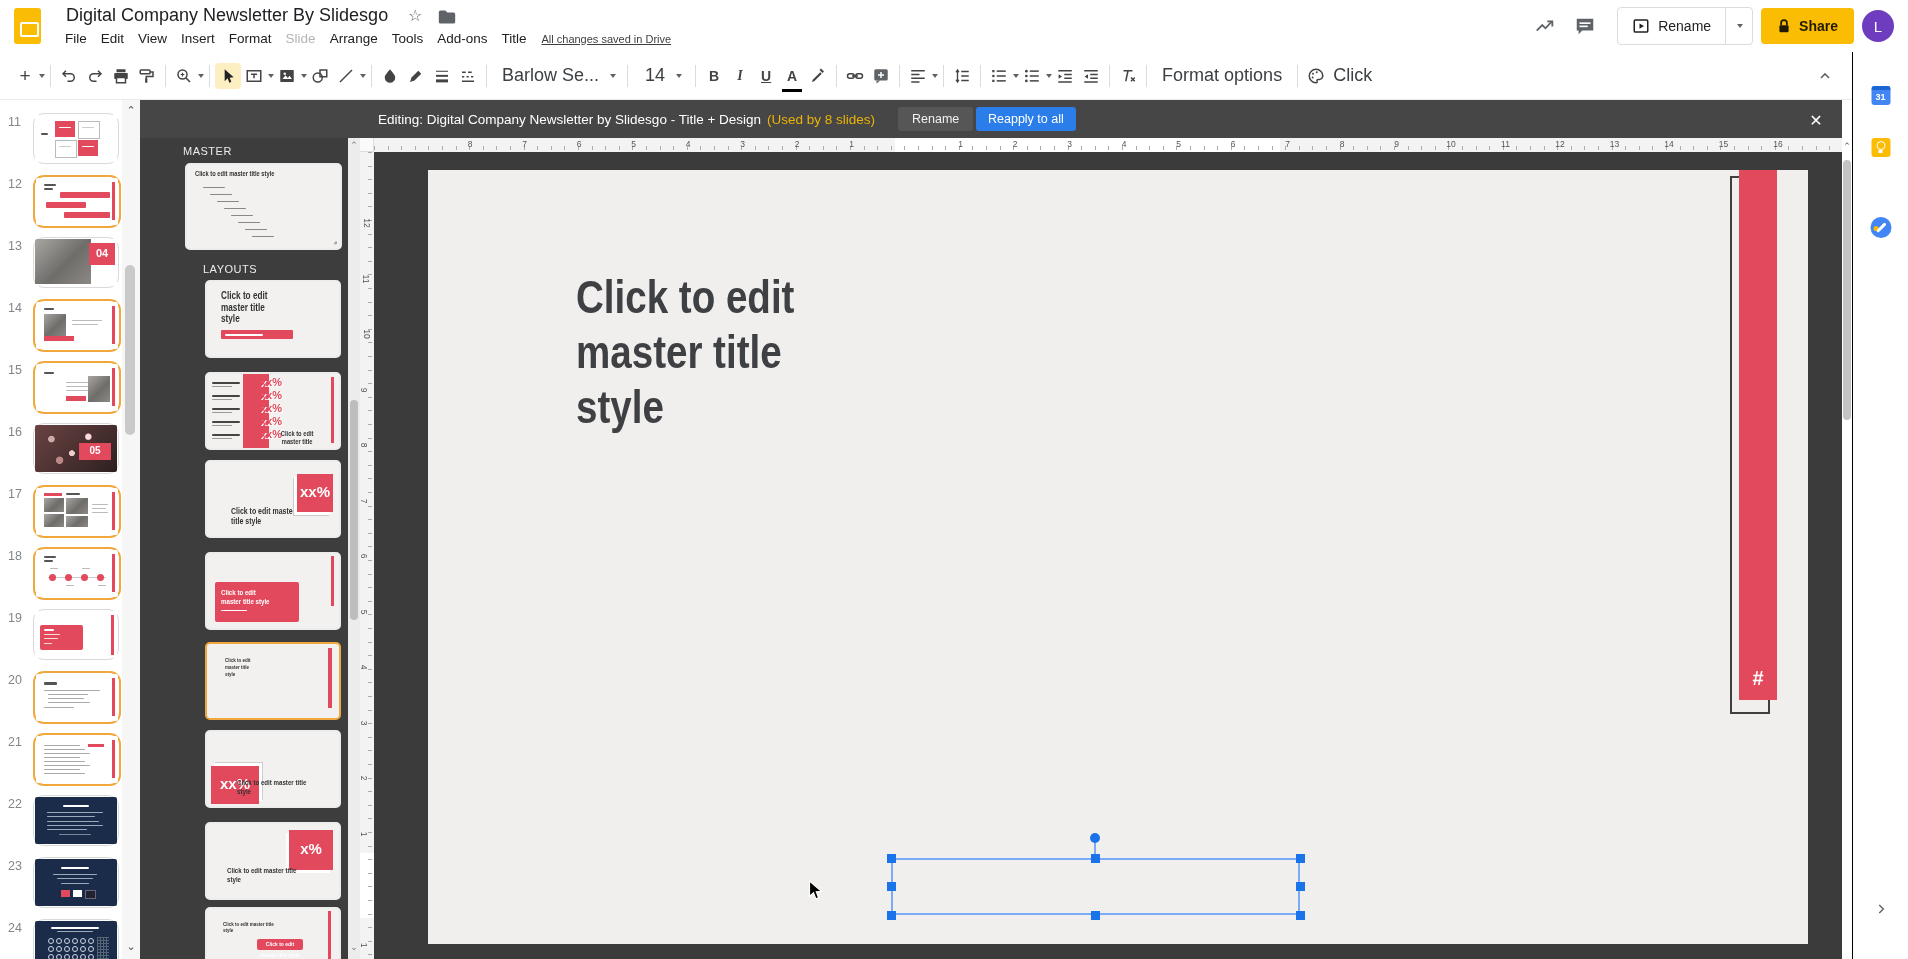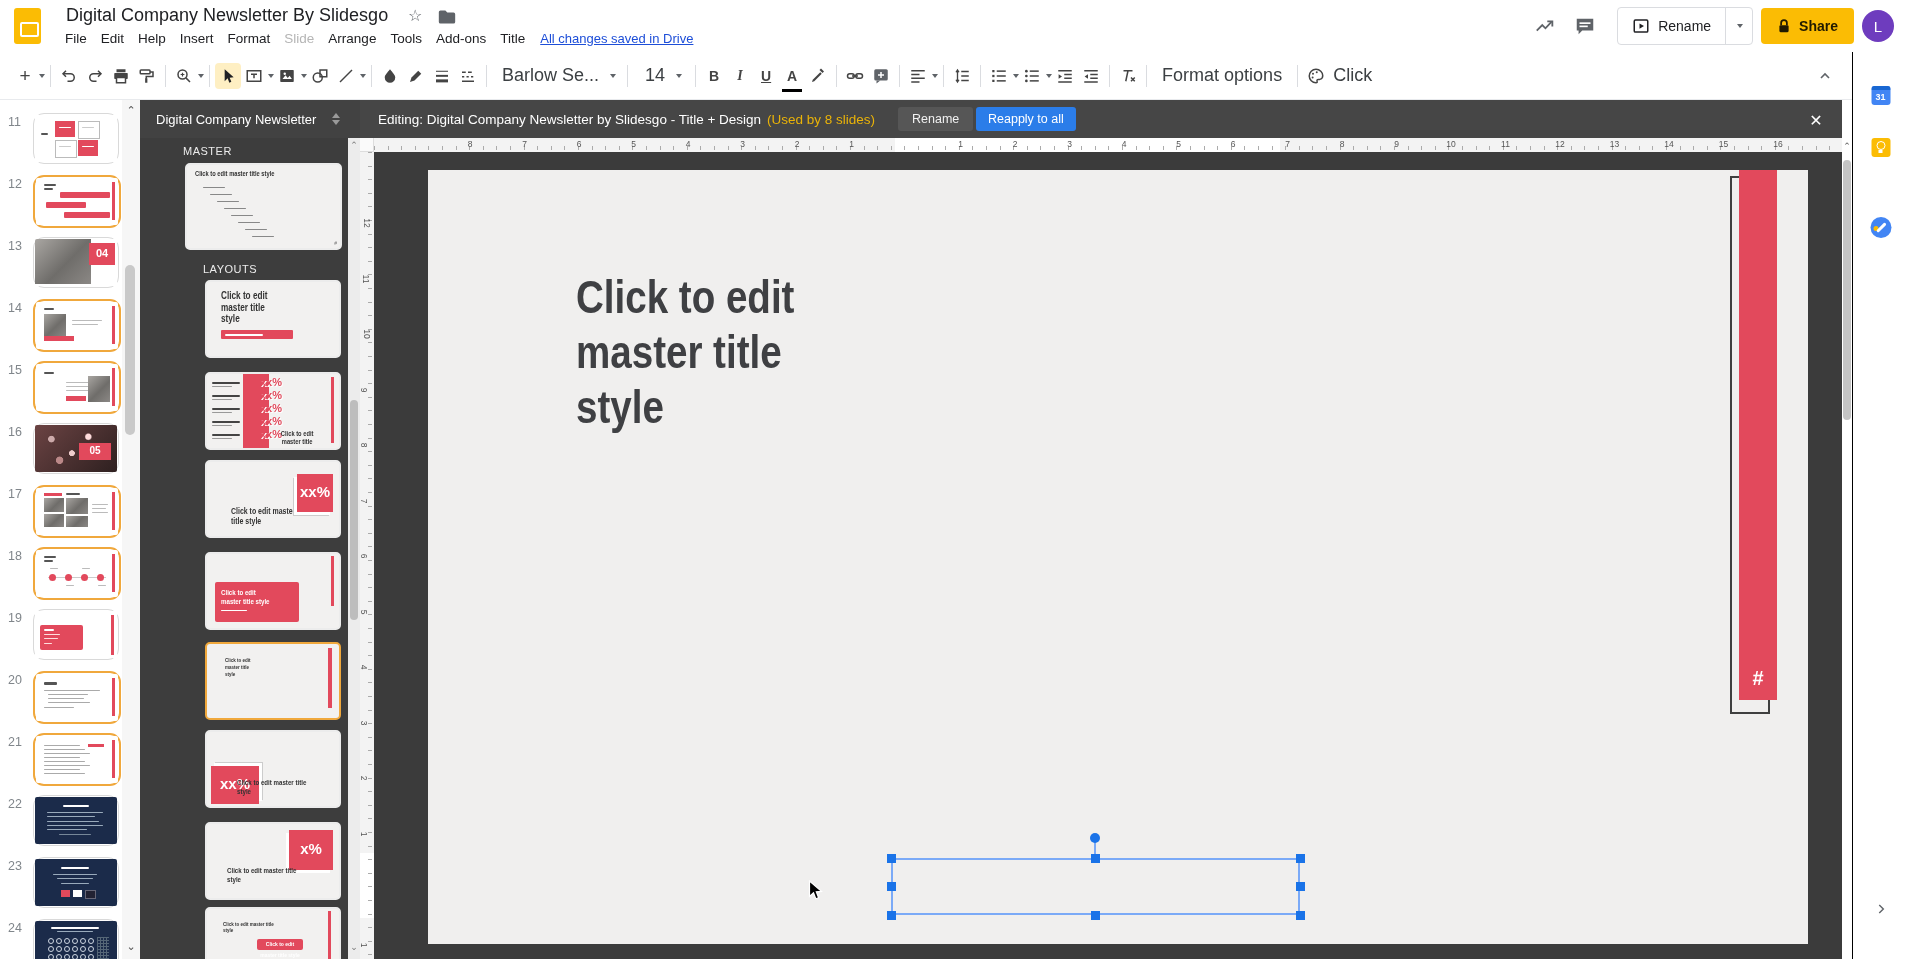--- a/index.html
+++ b/index.html
@@ -8,21 +8,21 @@
   
   #topbar{position:absolute;left:0;top:0;width:1908px;height:52px;background:#fff;}
   #logo{position:absolute;left:14px;top:8px;width:27px;height:36px;background:var(--share-yellow);border-radius:3px;}
   #logo .hole{position:absolute;left:6px;top:14px;width:15px;height:11px;border:2.5px solid #fff;border-radius:2px;}
   #doc-title{position:absolute;left:66px;top:5px;font-size:18px;color:#202124;white-space:nowrap;}
   #star{position:absolute;left:408px;top:6px;font-size:16px;color:#5f6368;}
   #folder{position:absolute;left:438px;top:9px;}
   #menubar{position:absolute;left:58px;top:28px;display:flex;align-items:center;}
   #menubar .menu{font-size:13.5px;color:#202124;padding:3px 7px;border-radius:3px;cursor:default;}
   #menubar .menu.disabled{color:#b5b5b5;}
-  #saved-status{font-size:13px;color:#1d4ed8;text-decoration:underline;margin-left:8px;white-space:nowrap;}
+  #saved-status{font-size:11px;color:#404040;text-decoration:underline;margin-left:8px;white-space:nowrap;}
   #hdr-right{position:absolute;right:0;top:0;height:52px;display:flex;align-items:center;}
   .hdr-ic{width:40px;height:40px;display:flex;align-items:center;justify-content:center;}
   #present-btn{display:flex;align-items:center;border:1px solid #dadce0;border-radius:4px;height:36px;margin:0 8px 0 12px;}
   #present-main{display:flex;align-items:center;gap:8px;padding:0 14px;font-size:14px;color:#202124;}
   #present-caret{border-left:1px solid #dadce0;width:26px;height:36px;display:flex;align-items:center;justify-content:center;}
   #share-btn{display:flex;align-items:center;gap:8px;background:var(--share-yellow);border-radius:4px;height:36px;padding:0 16px;font-size:14px;color:#201a00;font-weight:bold;}
   #avatar{width:32px;height:32px;border-radius:50%;background:var(--avatar-purple);color:#fff;display:flex;align-items:center;justify-content:center;font-size:15px;margin:0 14px 0 8px;}
   
   #toolbar{position:absolute;left:0;top:52px;width:1852px;height:48px;background:#fff;border-bottom:1px solid #e8eaed;display:flex;align-items:center;padding-left:12px;box-sizing:border-box;}
   .tbi{min-width:26px;height:26px;display:flex;align-items:center;justify-content:center;border-radius:4px;color:#444;position:relative;}
@@ -116,21 +116,21 @@
         <div class="hole"></div>
       </div>
     <div id="doc-title">Digital Company Newsletter By Slidesgo</div>
     <div id="star">☆</div>
     <svg id="folder" width="18" height="16" viewBox="0 0 22 18" class="abs">
         <path d="M1 3 a2 2 0 0 1 2-2 h6 l2.4 2.6 H19 a2 2 0 0 1 2 2 V15 a2 2 0 0 1 -2 2 H3 a2 2 0 0 1 -2-2 Z" fill="#5f6368"></path>
       </svg>
     <div id="menubar">
         <span class="menu">File</span>
         <span class="menu">Edit</span>
-        <span class="menu">Help</span>
+        <span class="menu">View</span>
         <span class="menu">Insert</span>
         <span class="menu">Format</span>
         <span class="menu disabled">Slide</span>
         <span class="menu">Arrange</span>
         <span class="menu">Tools</span>
         <span class="menu">Add-ons</span>
         <span class="menu">Title</span>
         <span id="saved-status">All changes saved in Drive</span>
       </div>
     <div id="hdr-right">
@@ -579,27 +579,20 @@
         </div>
       </div>
     </div>
   <div id="strip-scroll">
     <div class="scroll-arrow" style="top:4px;">⌃</div>
     <div class="thumbbar" style="top:165px;height:170px;"></div>
     <div class="scroll-arrow" style="top:840px;">⌄</div>
   </div>
 
   <div id="editing-bar">
-    <div id="picker">
-      <span>Digital Company Newsletter</span>
-      <span id="sort-ic">
-          <i class="up"></i>
-          <i class="dn"></i>
-        </span>
-    </div>
     <div id="edit-label">
       <span>Editing: Digital Company Newsletter by Slidesgo - Title + Design</span>
       <span id="used-by">(Used by 8 slides)</span>
     </div>
     <div id="rename-btn">Rename</div>
     <div id="reapply-btn">Reapply to all</div>
     <div id="close-x">✕</div>
   </div>
 
   <div id="master-panel">

